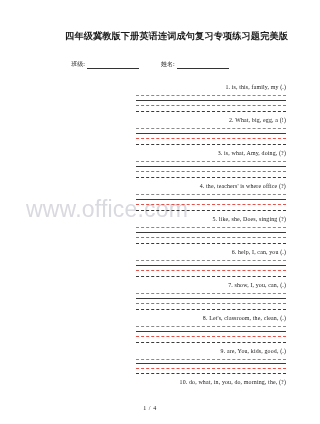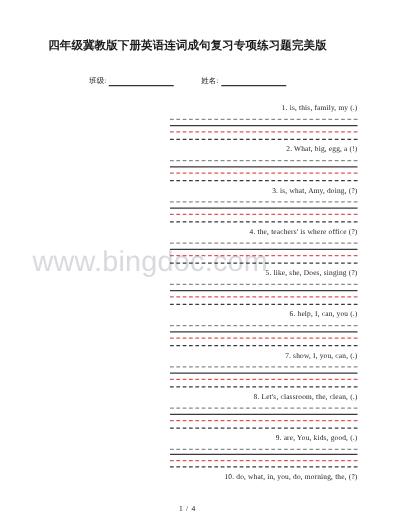--- a/index.html
+++ b/index.html
@@ -43,21 +43,21 @@
   
   .content {
     position: relative;
     z-index: 2;
     padding: 0;
   }
 
   .doc-title {
     margin: 0;
     padding: 30px 12px 0 12px;
-    text-align: center;
+    text-align: right;
     font-family: "Liberation Serif", "DejaVu Serif", serif;
     font-size: 9.2px;
     font-weight: bold;
     line-height: 12px;
     letter-spacing: 0.1px;
     color: #1a1a1a;
   }
 
   .student-info {
     margin: 0;
@@ -148,21 +148,21 @@
     font-size: 6px;
     color: #1a1a1a;
     letter-spacing: 0.6px;
   }
 </style>
 </head>
 <body>
 
 <div class="page">
 
-  <div class="watermark">www.bingdoc.com</div>
+  <div class="watermark">www.office.com</div>
 
   <div class="content">
 
     <div class="doc-title">四年级冀教版下册英语连词成句复习专项练习题完美版</div>
 
     <div class="student-info">
       <div class="info-field">
         <span class="info-label">班级:</span>
         <span class="info-blank"></span>
       </div>

